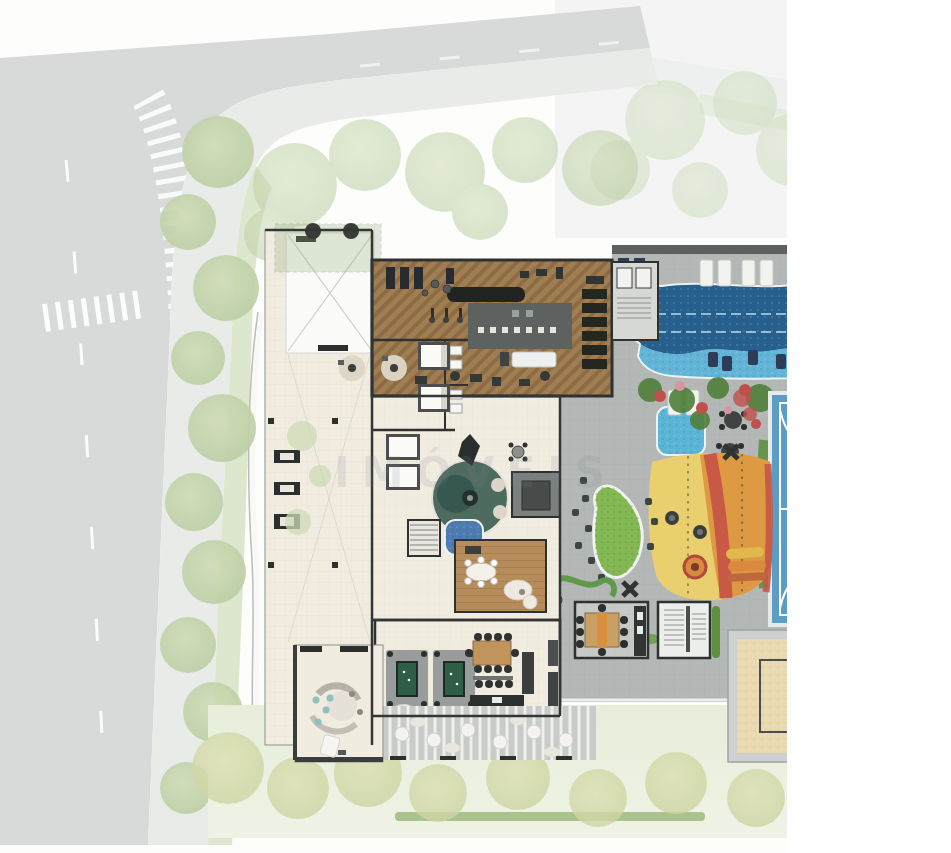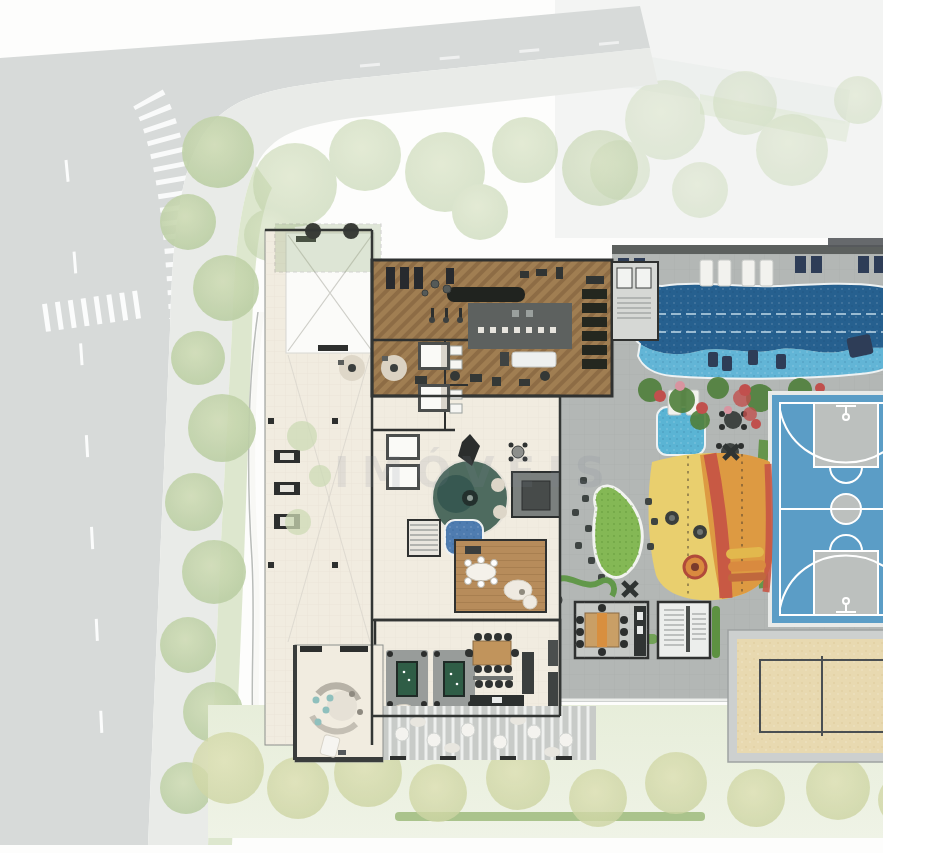--- a/index.html
+++ b/index.html
@@ -1,16 +1,16 @@
 <!DOCTYPE html>
 <html><head>
 <meta charset="utf-8">
 <style>
   html,body{margin:0;padding:0;background:#fff;}
-  .canvas{position:relative;width:883px;height:853px;background:#fff;overflow:hidden;
+  .canvas{position:relative;width:787px;height:853px;background:#fff;overflow:hidden;
           font-family:"Liberation Sans",sans-serif;}
   .canvas svg{position:absolute;left:0;top:0;}
   .watermark{position:absolute;left:334px;top:448px;font-size:42px;font-weight:bold;
              letter-spacing:12px;color:#7d8494;opacity:.14;pointer-events:none;
              font-family:"DejaVu Sans",sans-serif;}
 </style>
 </head>
 <body>
 
 <div class="canvas">

